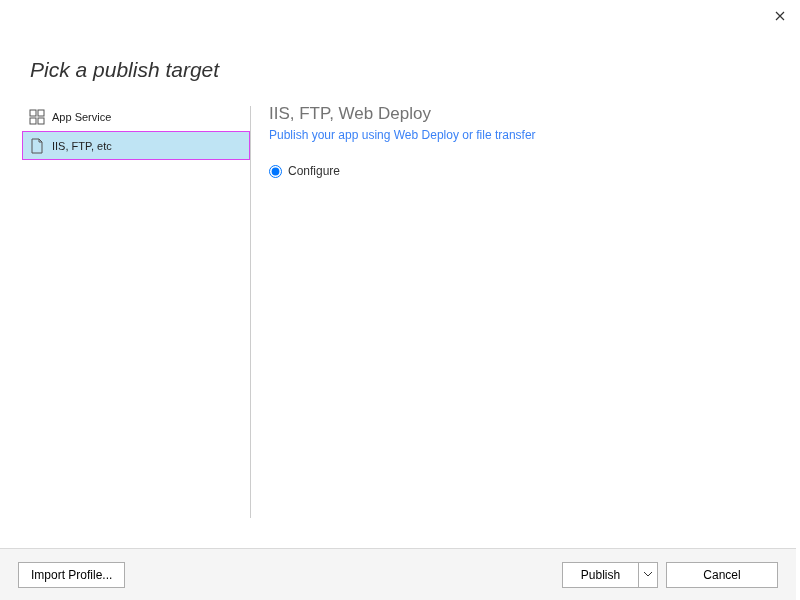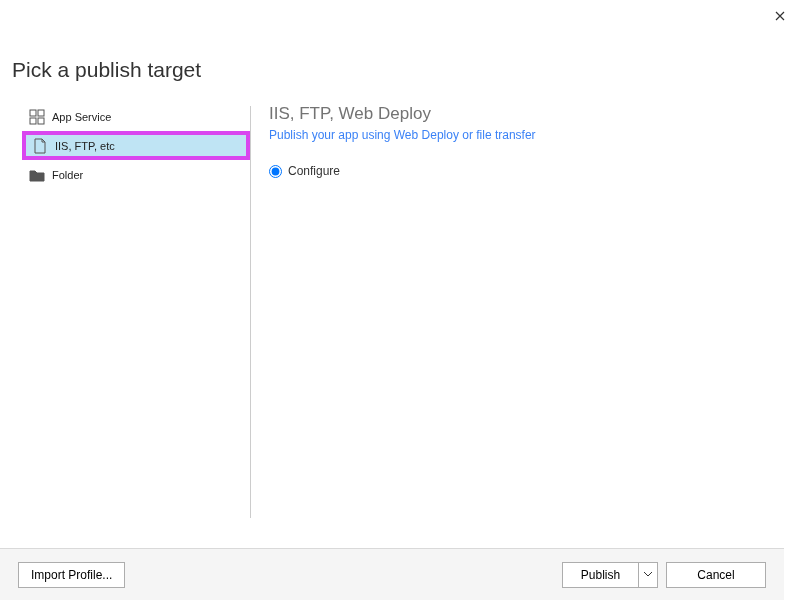--- a/index.html
+++ b/index.html
@@ -17,21 +17,22 @@
   .close-btn {
     position: absolute;
     top: 6px; right: 10px;
     width: 20px; height: 20px;
     display: flex; align-items: center; justify-content: center;
     cursor: pointer;
     font-size: 14px;
     color: #333;
   }
   .header {
-    padding: 58px 22px 20px 12px;
+    padding: 58px 22px 20px 30px;
+    font-style: italic;
   }
   .header h1 {
     margin: 0;
     font-size: 21px;
     font-weight: 300;
     color: #333;
   }
   .content {
     display: flex;
     padding: 0 22px;
@@ -45,21 +46,21 @@
     display: flex;
     align-items: center;
     height: 29px;
     padding: 0 6px;
     cursor: pointer;
     gap: 7px;
     border: 1px solid transparent;
   }
   .sidebar-item.selected {
     background: #BFE4F4;
-    border: 4px solid #d946ef;
+    border: 1px solid #d946ef;
   }
   .sidebar-item .icon {
     width: 16px; height: 16px;
     display: flex; align-items: center; justify-content: center;
     flex-shrink: 0;
   }
   .sidebar-item .label {
     font-size: 11px;
     color: #222;
   }
@@ -87,21 +88,21 @@
   .radio-row {
     display: flex;
     align-items: center;
     gap: 6px;
     cursor: pointer;
   }
   .radio-row input { margin: 0; }
   .radio-row label { font-size: 12px; cursor: pointer; }
   .footer {
     position: absolute;
-    bottom: 0; left: 0; right: 16px;
+    bottom: 0; left: 0; right: 4px;
     height: 52px;
     border-top: 1px solid #d9d9d9;
     background: #f5f5f5;
     display: flex;
     align-items: center;
     padding: 0 18px;
     gap: 8px;
   }
   .footer .spacer { flex: 1; }
   .btn {
@@ -119,21 +120,21 @@
     display: inline-flex;
   }
   .btn-split .btn { border-right: none; }
   .btn-split .caret {
     width: 20px;
     border: 1px solid #adadad;
     background: #fff;
     display: flex; align-items: center; justify-content: center;
     cursor: pointer;
   }
-  .btn-cancel { width: 100px; justify-content:center; }
+  .btn-cancel { width: 112px; justify-content:center; }
   .btn-publish { width: 76px; justify-content:center; }
   .btn-import { padding: 0 12px; }
 </style>
 </head>
 <body>
 
 <div class="close-btn">
   <svg width="10" height="10" viewBox="0 0 10 10">
       <path d="M1 1 L9 9 M9 1 L1 9" stroke="#333" stroke-width="1.2"></path>
     </svg>
@@ -162,28 +163,20 @@
     <div class="sidebar-item selected">
       <span class="icon">
         <svg width="16" height="16" viewBox="0 0 16 16">
           <path d="M3 1 h7 l3 3 v11 h-10 z" fill="none" stroke="#555"></path>
           <path d="M10 1 v3 h3" fill="none" stroke="#555"></path>
         </svg>
       </span>
       <span class="label">IIS, FTP, etc</span>
     </div>
 
-    <div class="sidebar-item">
-      <span class="icon">
-        <svg width="16" height="16" viewBox="0 0 16 16">
-          <path d="M1 4 h5 l2 2 h7 v8 h-14 z" fill="#555" stroke="#555"></path>
-        </svg>
-      </span>
-      <span class="label">Folder</span>
-    </div>
 
   </div>
 
   <div class="divider"></div>
 
   <div class="detail">
     <div class="detail-title">IIS, FTP, Web Deploy</div>
     <div class="detail-sub">Publish your app using Web Deploy or file transfer</div>
     <div class="radio-row">
       <input type="radio" checked="" id="r1" style="">

